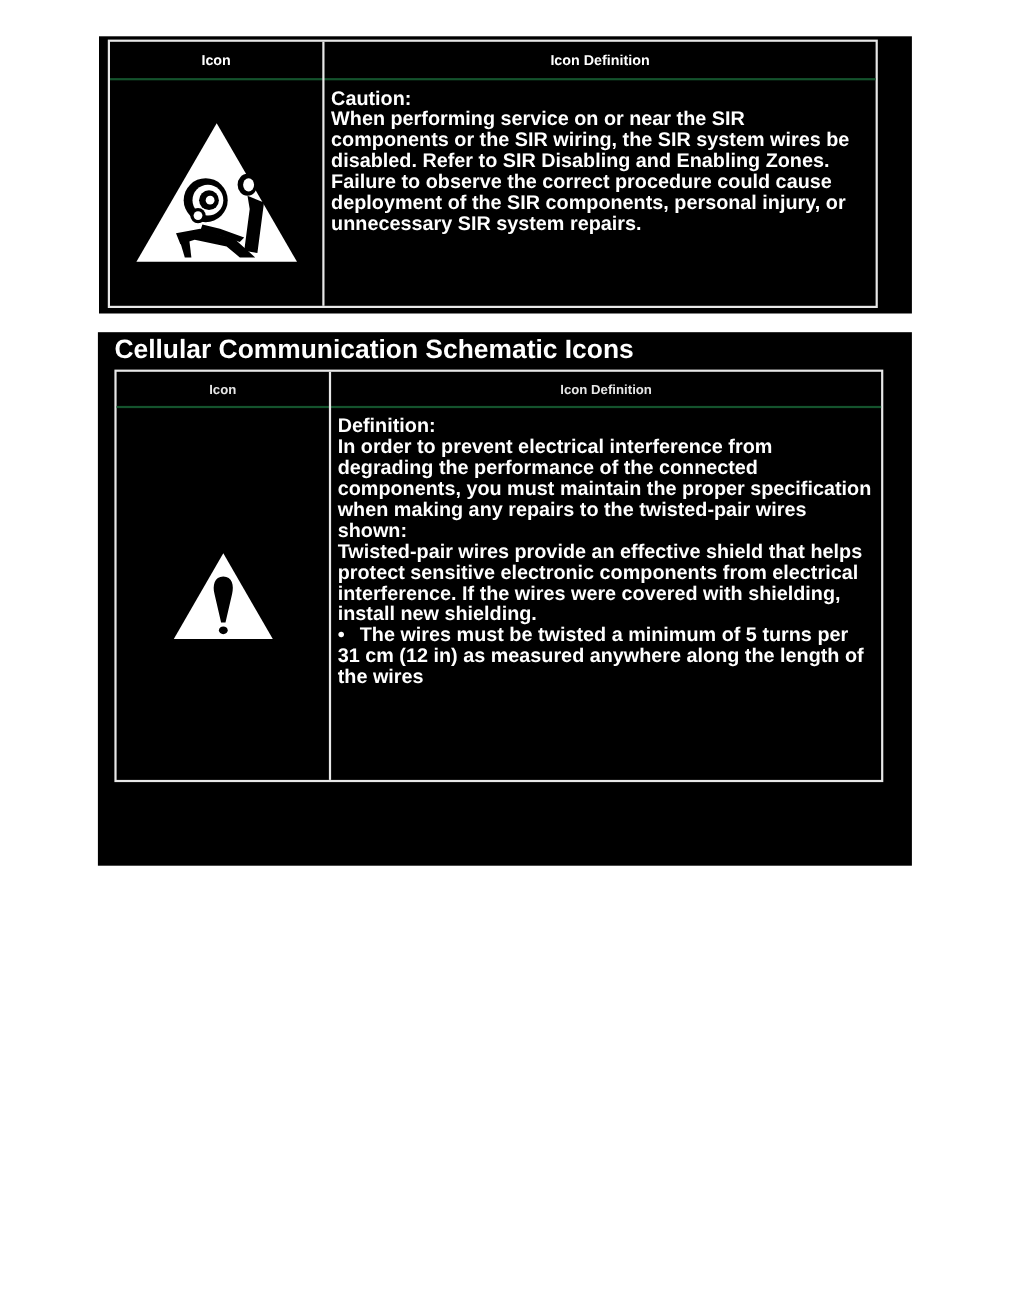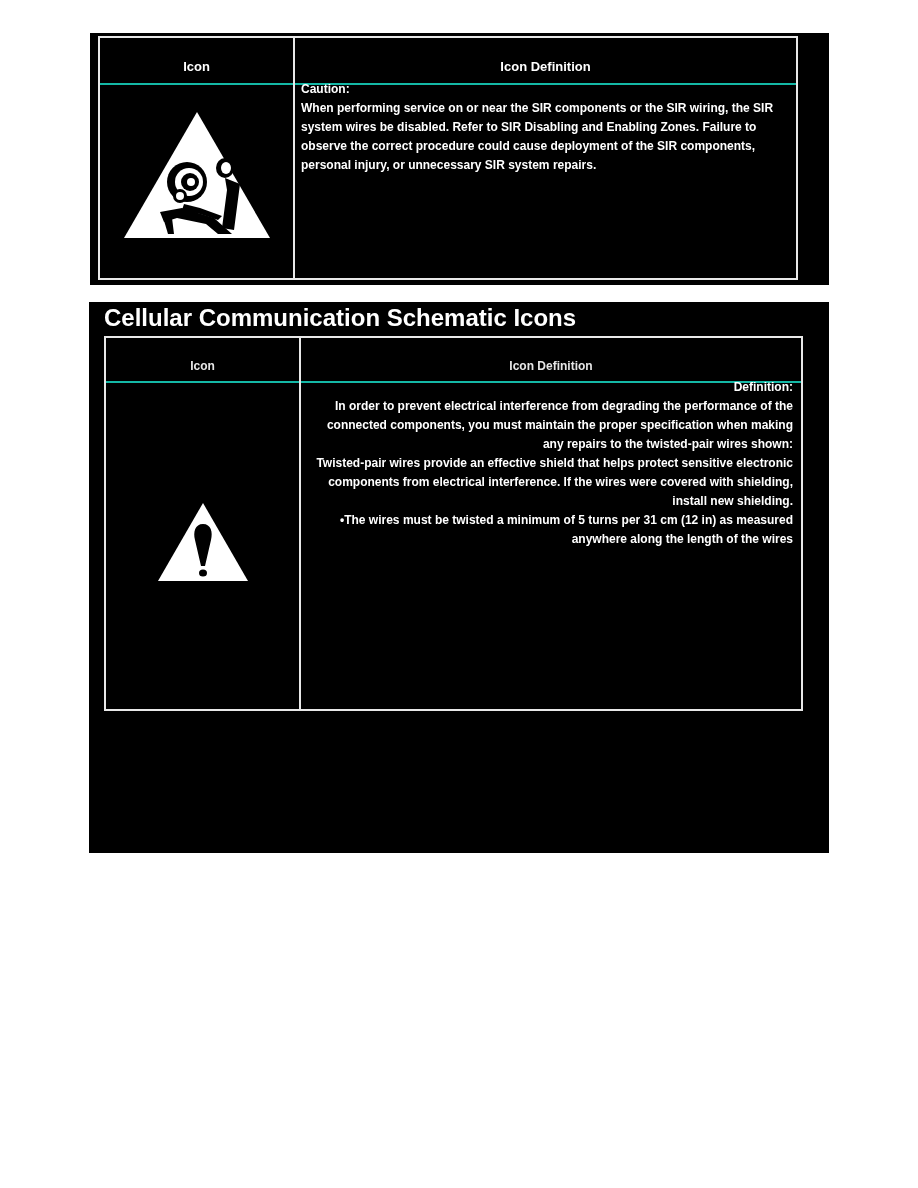--- a/index.html
+++ b/index.html
@@ -2,45 +2,45 @@
 <html><head>
 <meta charset="utf-8">
 <style>
   html, body { margin: 0; padding: 0; }
   body {
     width: 918px; height: 1188px; background: #ffffff; position: relative;
     font-family: "Liberation Sans", sans-serif; overflow: hidden;
   }
   .block { position: absolute; background: #000000; }
   #block1 { left: 90px; top: 33px; width: 739px; height: 252px; }
-  #block2 { left: 89px; top: 302px; width: 740px; height: 551px; text-align: right; }
+  #block2 { left: 89px; top: 302px; width: 740px; height: 485px; }
 
   .tbl { position: absolute; border: 2px solid #e8e8e8; box-sizing: border-box; }
   #block1 .tbl { left: 8px; top: 3px; width: 700px; height: 244px; }
   #block2 .tbl { left: 15px; top: 34px; width: 699px; height: 375px; }
 
-  .hdr { position: absolute; left: 0; right: 0; top: 12px; border-bottom: 2px solid #14b8a6; box-sizing: border-box; }
+  .hdr { position: absolute; left: 0; right: 0; top: 0; border-bottom: 2px solid #14532d; box-sizing: border-box; }
   #block1 .hdr { height: 35px; }
   #block2 .hdr { height: 33px; }
 
   .vline { position: absolute; top: 0; bottom: 0; width: 2px; background: #e8e8e8; }
   #block1 .vline { left: 193px; }
   #block2 .vline { left: 193px; }
 
   .hcell { position: absolute; top: 0; bottom: 0; display: flex; align-items: center; justify-content: center;
            color: #ffffff; font-weight: bold; font-size: 13px; }
   .hcell.icon-col { left: 0; width: 193px; }
   .hcell.def-col { left: 195px; right: 0; border-radius: 16px; }
   #block2 .hcell { font-size: 12px; color: #e6e6e6; }
 
   .iconcell { position: absolute; left: 0; width: 193px; display: flex; align-items: center; justify-content: center; }
   #block1 .iconcell { top: 35px; bottom: 0; }
   #block2 .iconcell { top: 33px; bottom: 0; }
 
-  .defcell { position: absolute; left: 201px; right: 8px; color: #ffffff; font-weight: bold; font-size: 12px; line-height: 19px; }
+  .defcell { position: absolute; left: 201px; right: 8px; color: #ffffff; font-weight: bold; font-size: 18px; line-height: 19px; }
   #block1 .defcell { top: 42px; }
   #block2 .defcell { top: 40px; }
   .defcell p { margin: 0; }
   .bullet { margin: 0; }
   .bullet .dot { display: inline-block; width: 20px; }
   .gap { height: 19px; }
 
   .section-title { position: absolute; left: 15px; top: 1px; color: #ffffff; font-weight: bold; font-size: 24px; line-height: 30px; }
 </style>
 </head>

